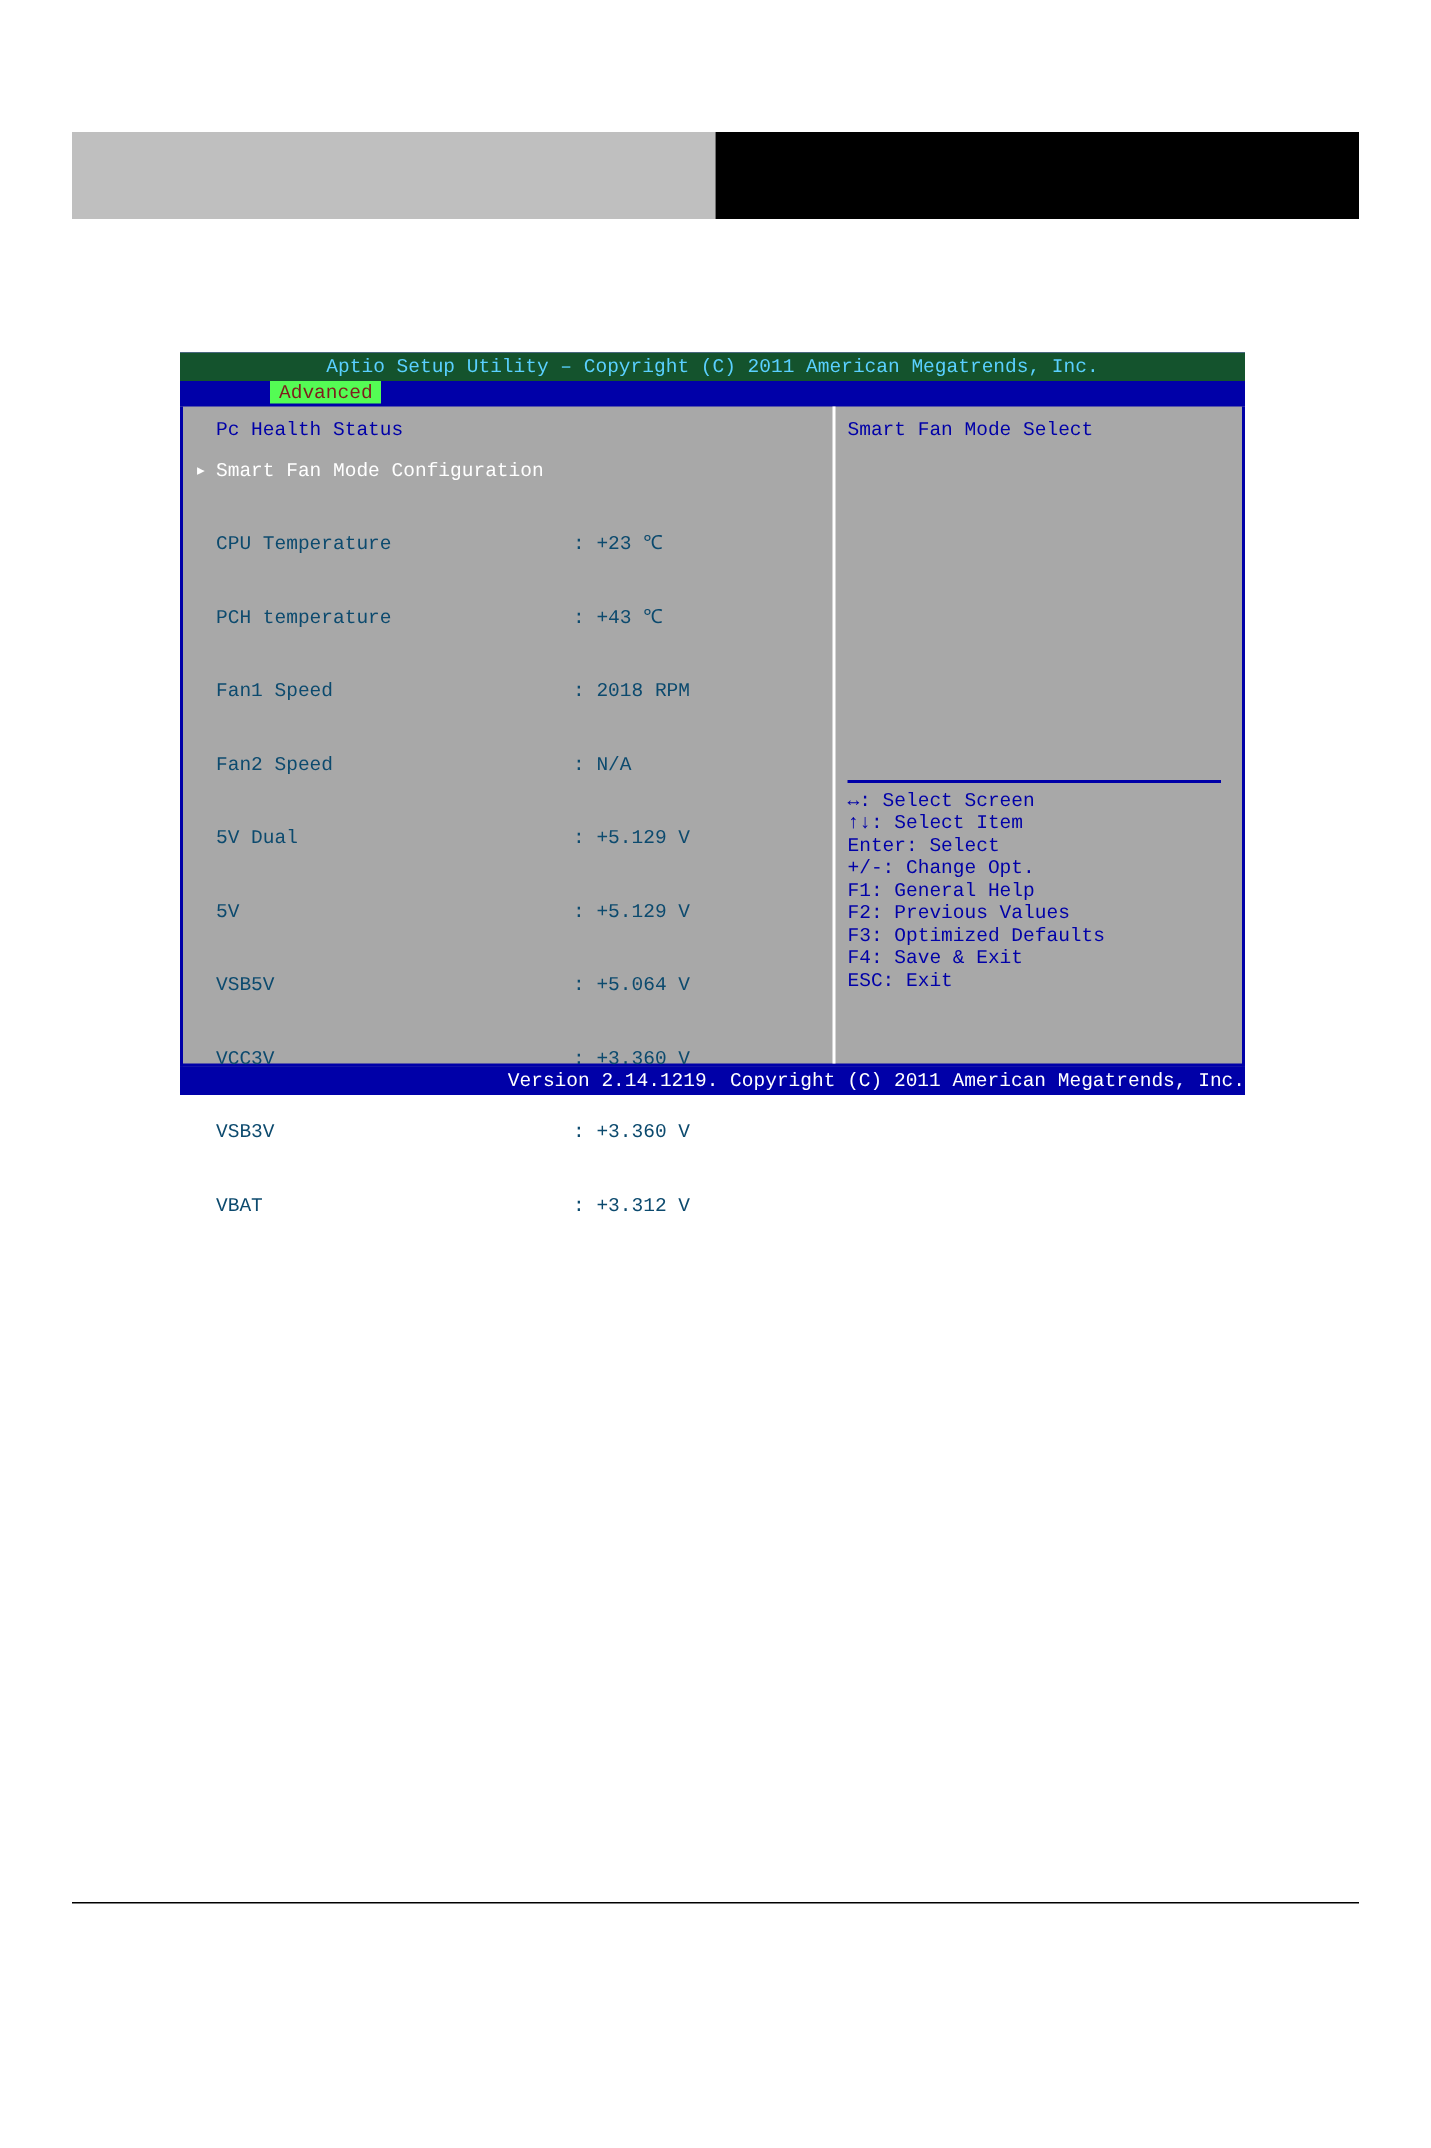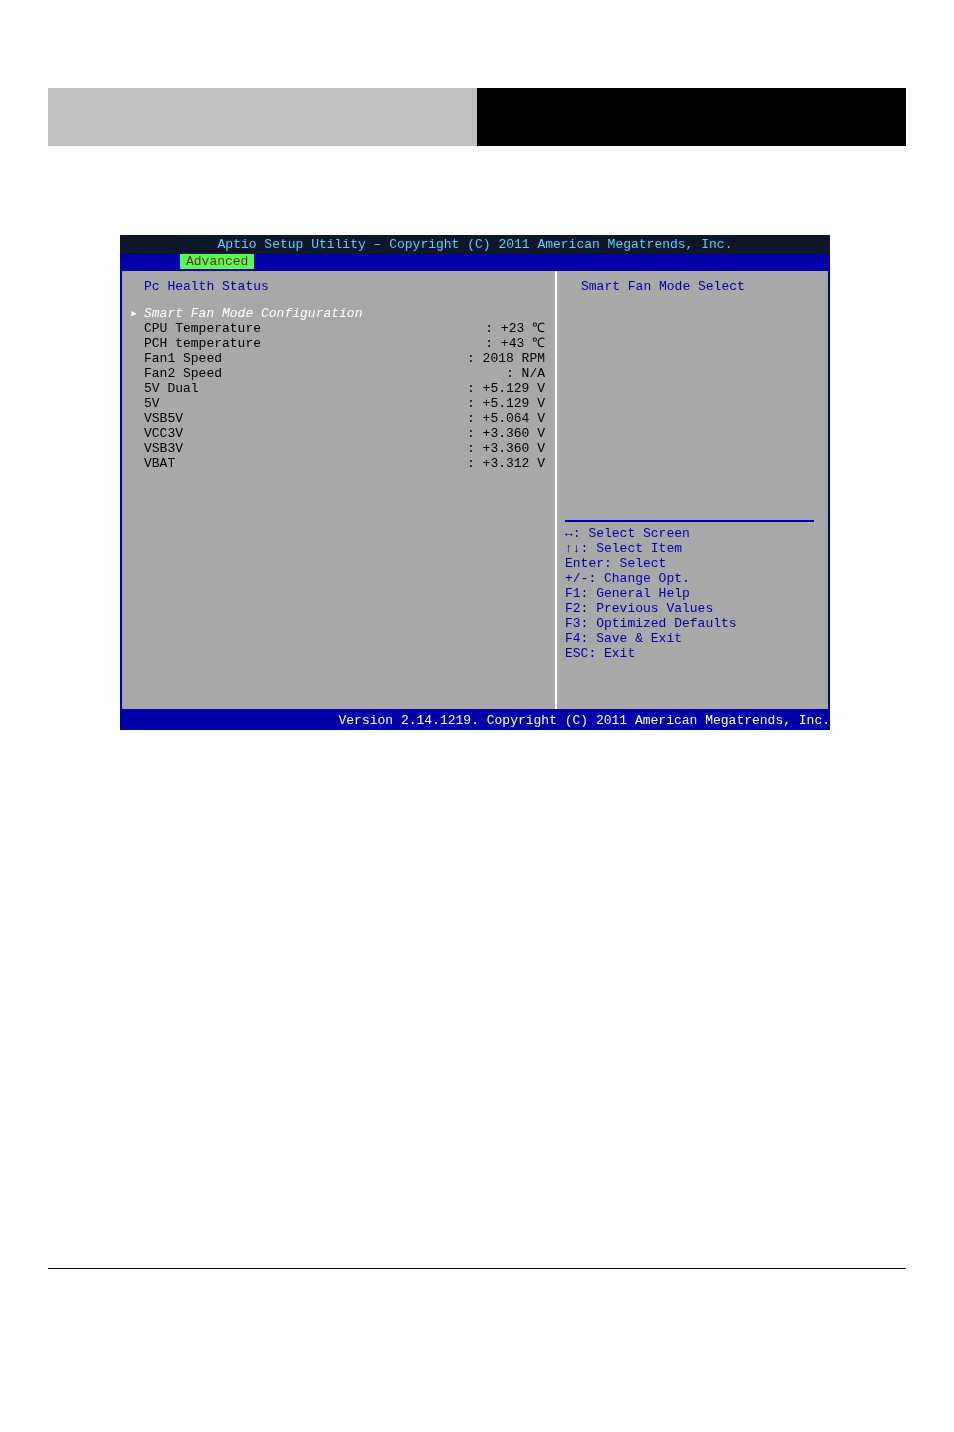--- a/index.html
+++ b/index.html
@@ -36,21 +36,21 @@
     width: 710px;
     background: #0000A8;
     color: #fff;
     font-family: "Courier New", monospace;
     font-size: 13px;
     line-height: 15px;
   }
   .bios-title {
     text-align: center;
     color: #5ad0ff;
-    background: #0f172a;
+    background: #14532d;
     padding: 2px 0;
   }
   .tab-row {
     background: #0000A8;
     padding: 0 0 2px 60px;
   }
   .tab {
     display: inline-block;
     background: #54FC54;
     color: #7f1d1d;
@@ -80,46 +80,44 @@
     margin-bottom: 0;
     position: relative;
   }
   .menu-item-selected .arrow {
     position: absolute;
     left: -2px;
     color: #fff;
   }
   .menu-item-selected .label {
     padding-left: 12px;
-    font-style: italic;
   }
   .status-row {
     display: flex;
-    color: #000000;
+    color: #0c4a6e;
+    margin-top: 34px;
   }
   .status-row .label {
     width: 250px;
     padding-left: 12px;
   }
   .status-row .value {
     flex: 1;
-    text-align: right;
   }
   .right-panel {
     width: 265px;
     padding: 8px 8px;
     color: #0000A8;
     display: flex;
     flex-direction: column;
   }
   .help-title {
     color: #0000A8;
     flex: 0 0 auto;
     margin-bottom: 10px;
-    margin-left: 16px;
   }
   .help-spacer {
     flex: 1;
   }
   .help-divider {
     border-top: 2px solid #0000A8;
     margin: 4px 0;
   }
   .hotkey-list {
     color: #0000A8;

